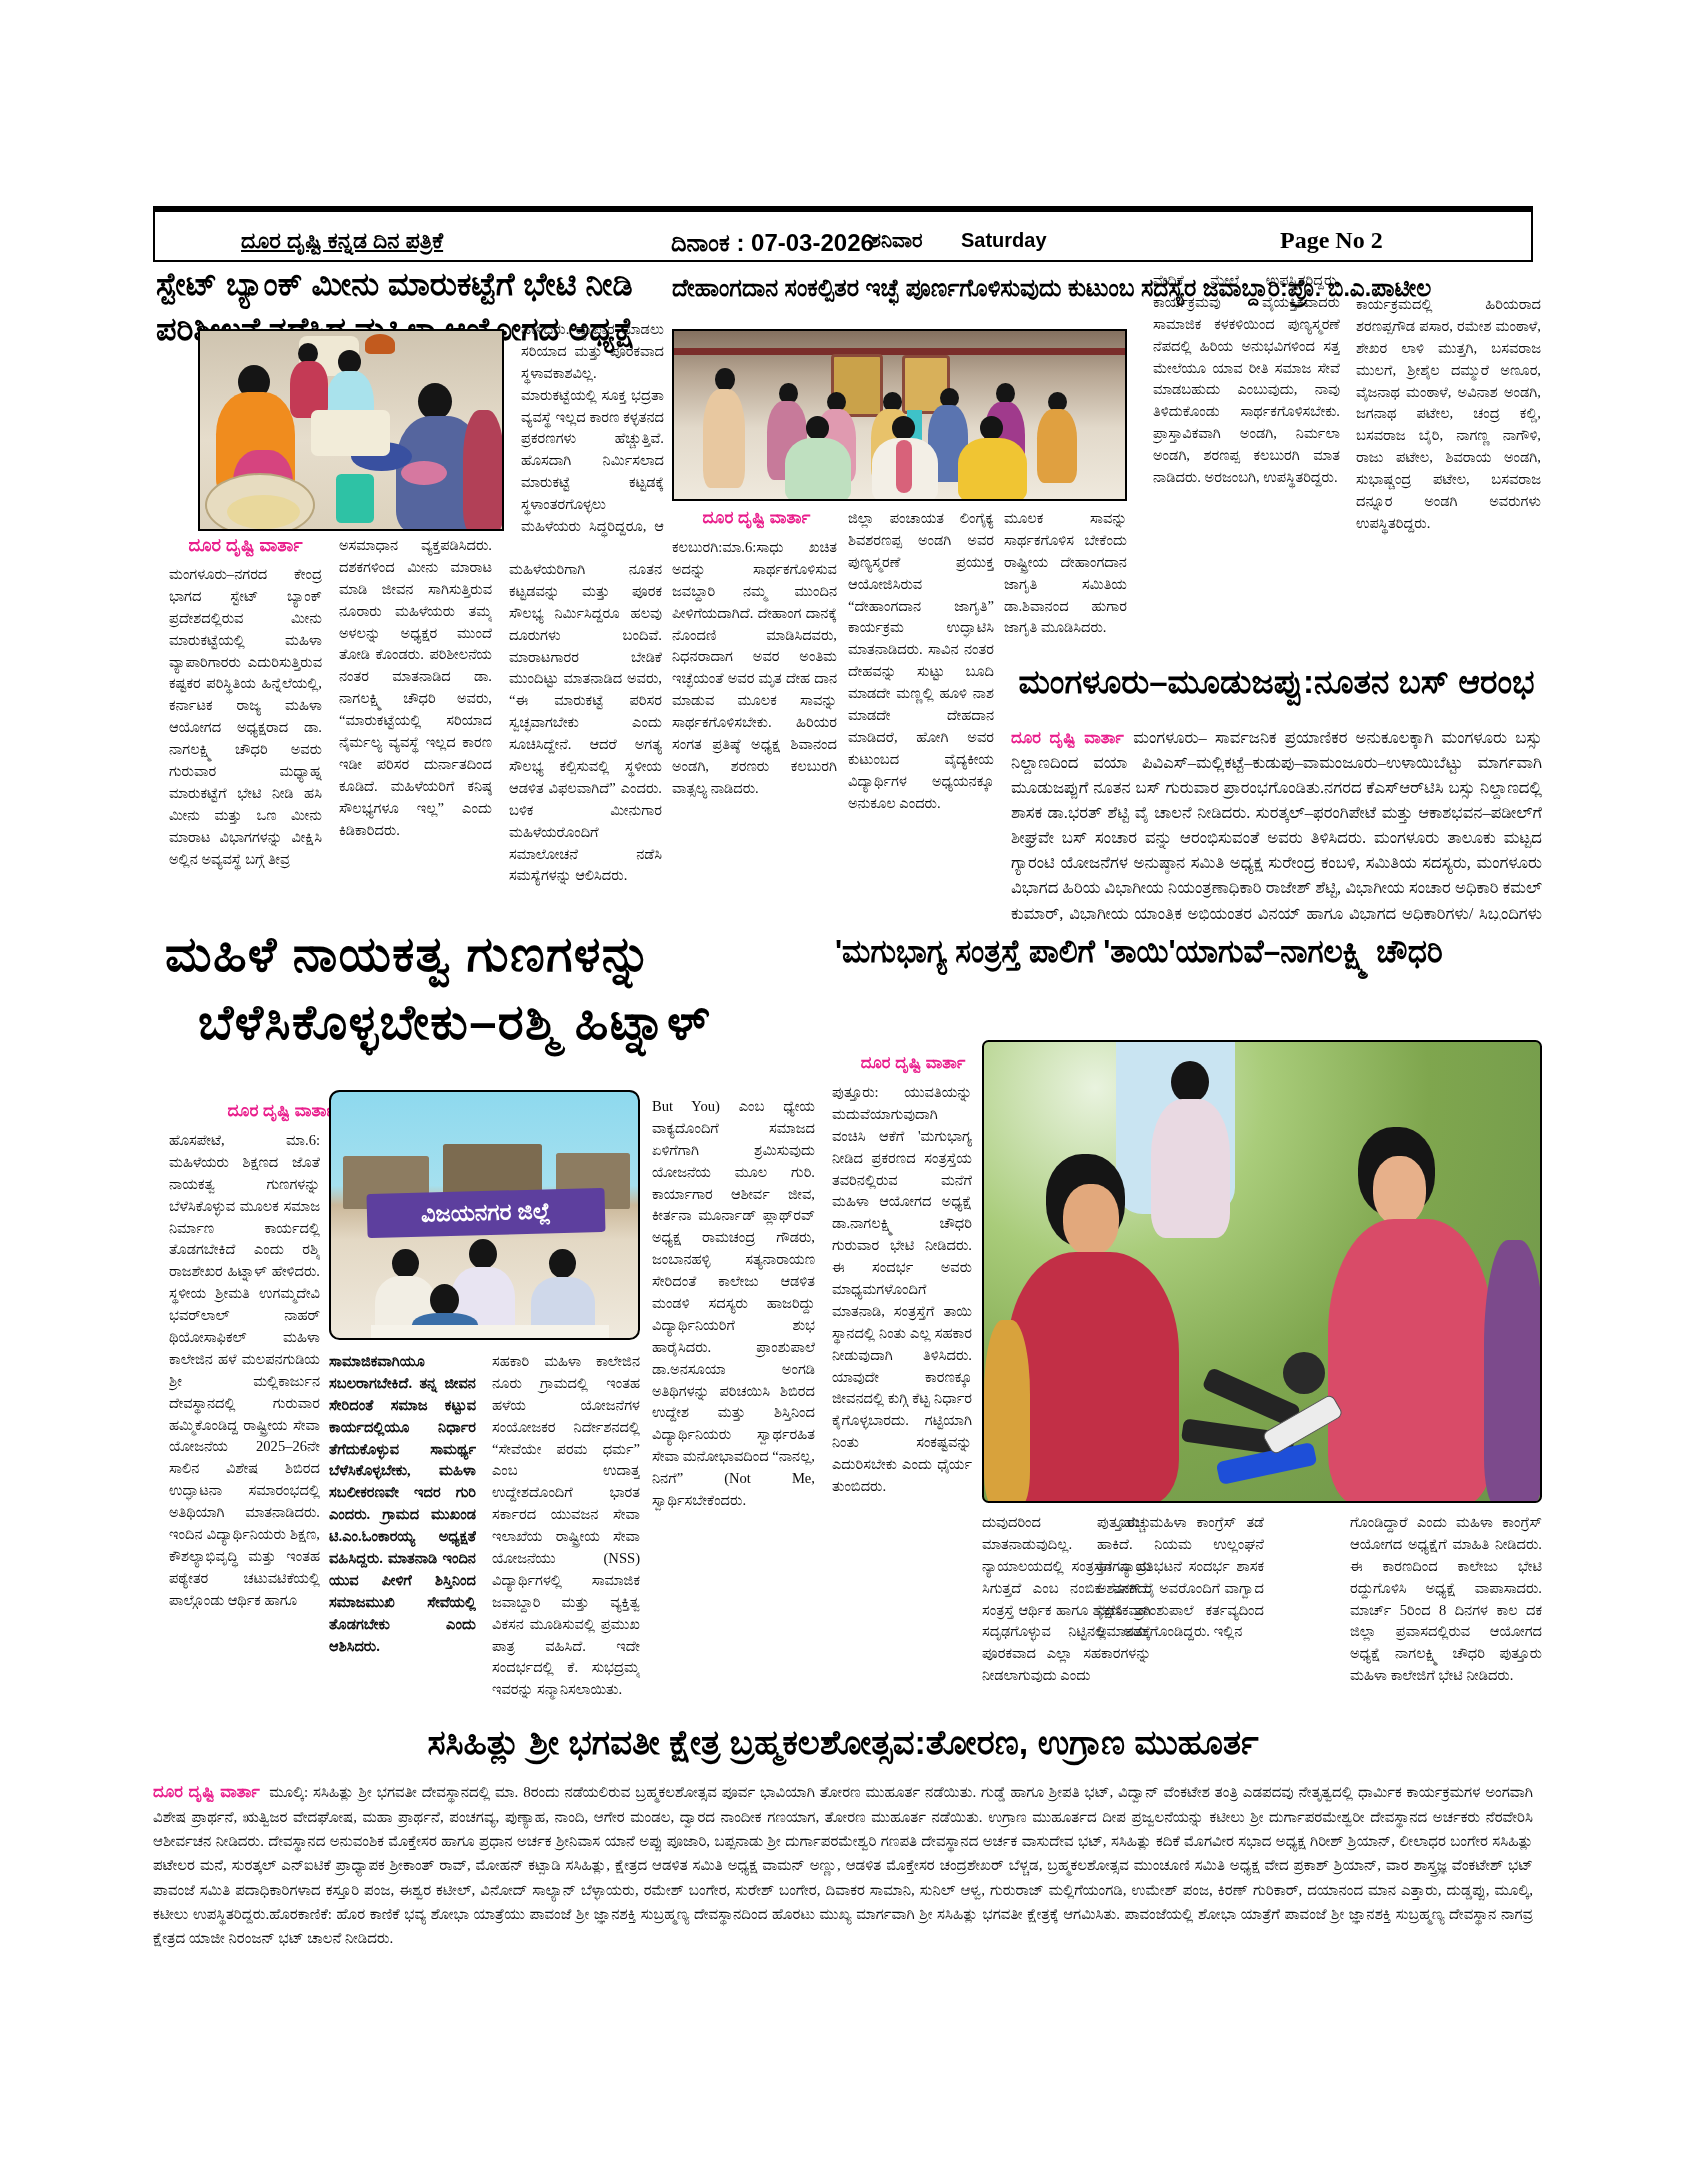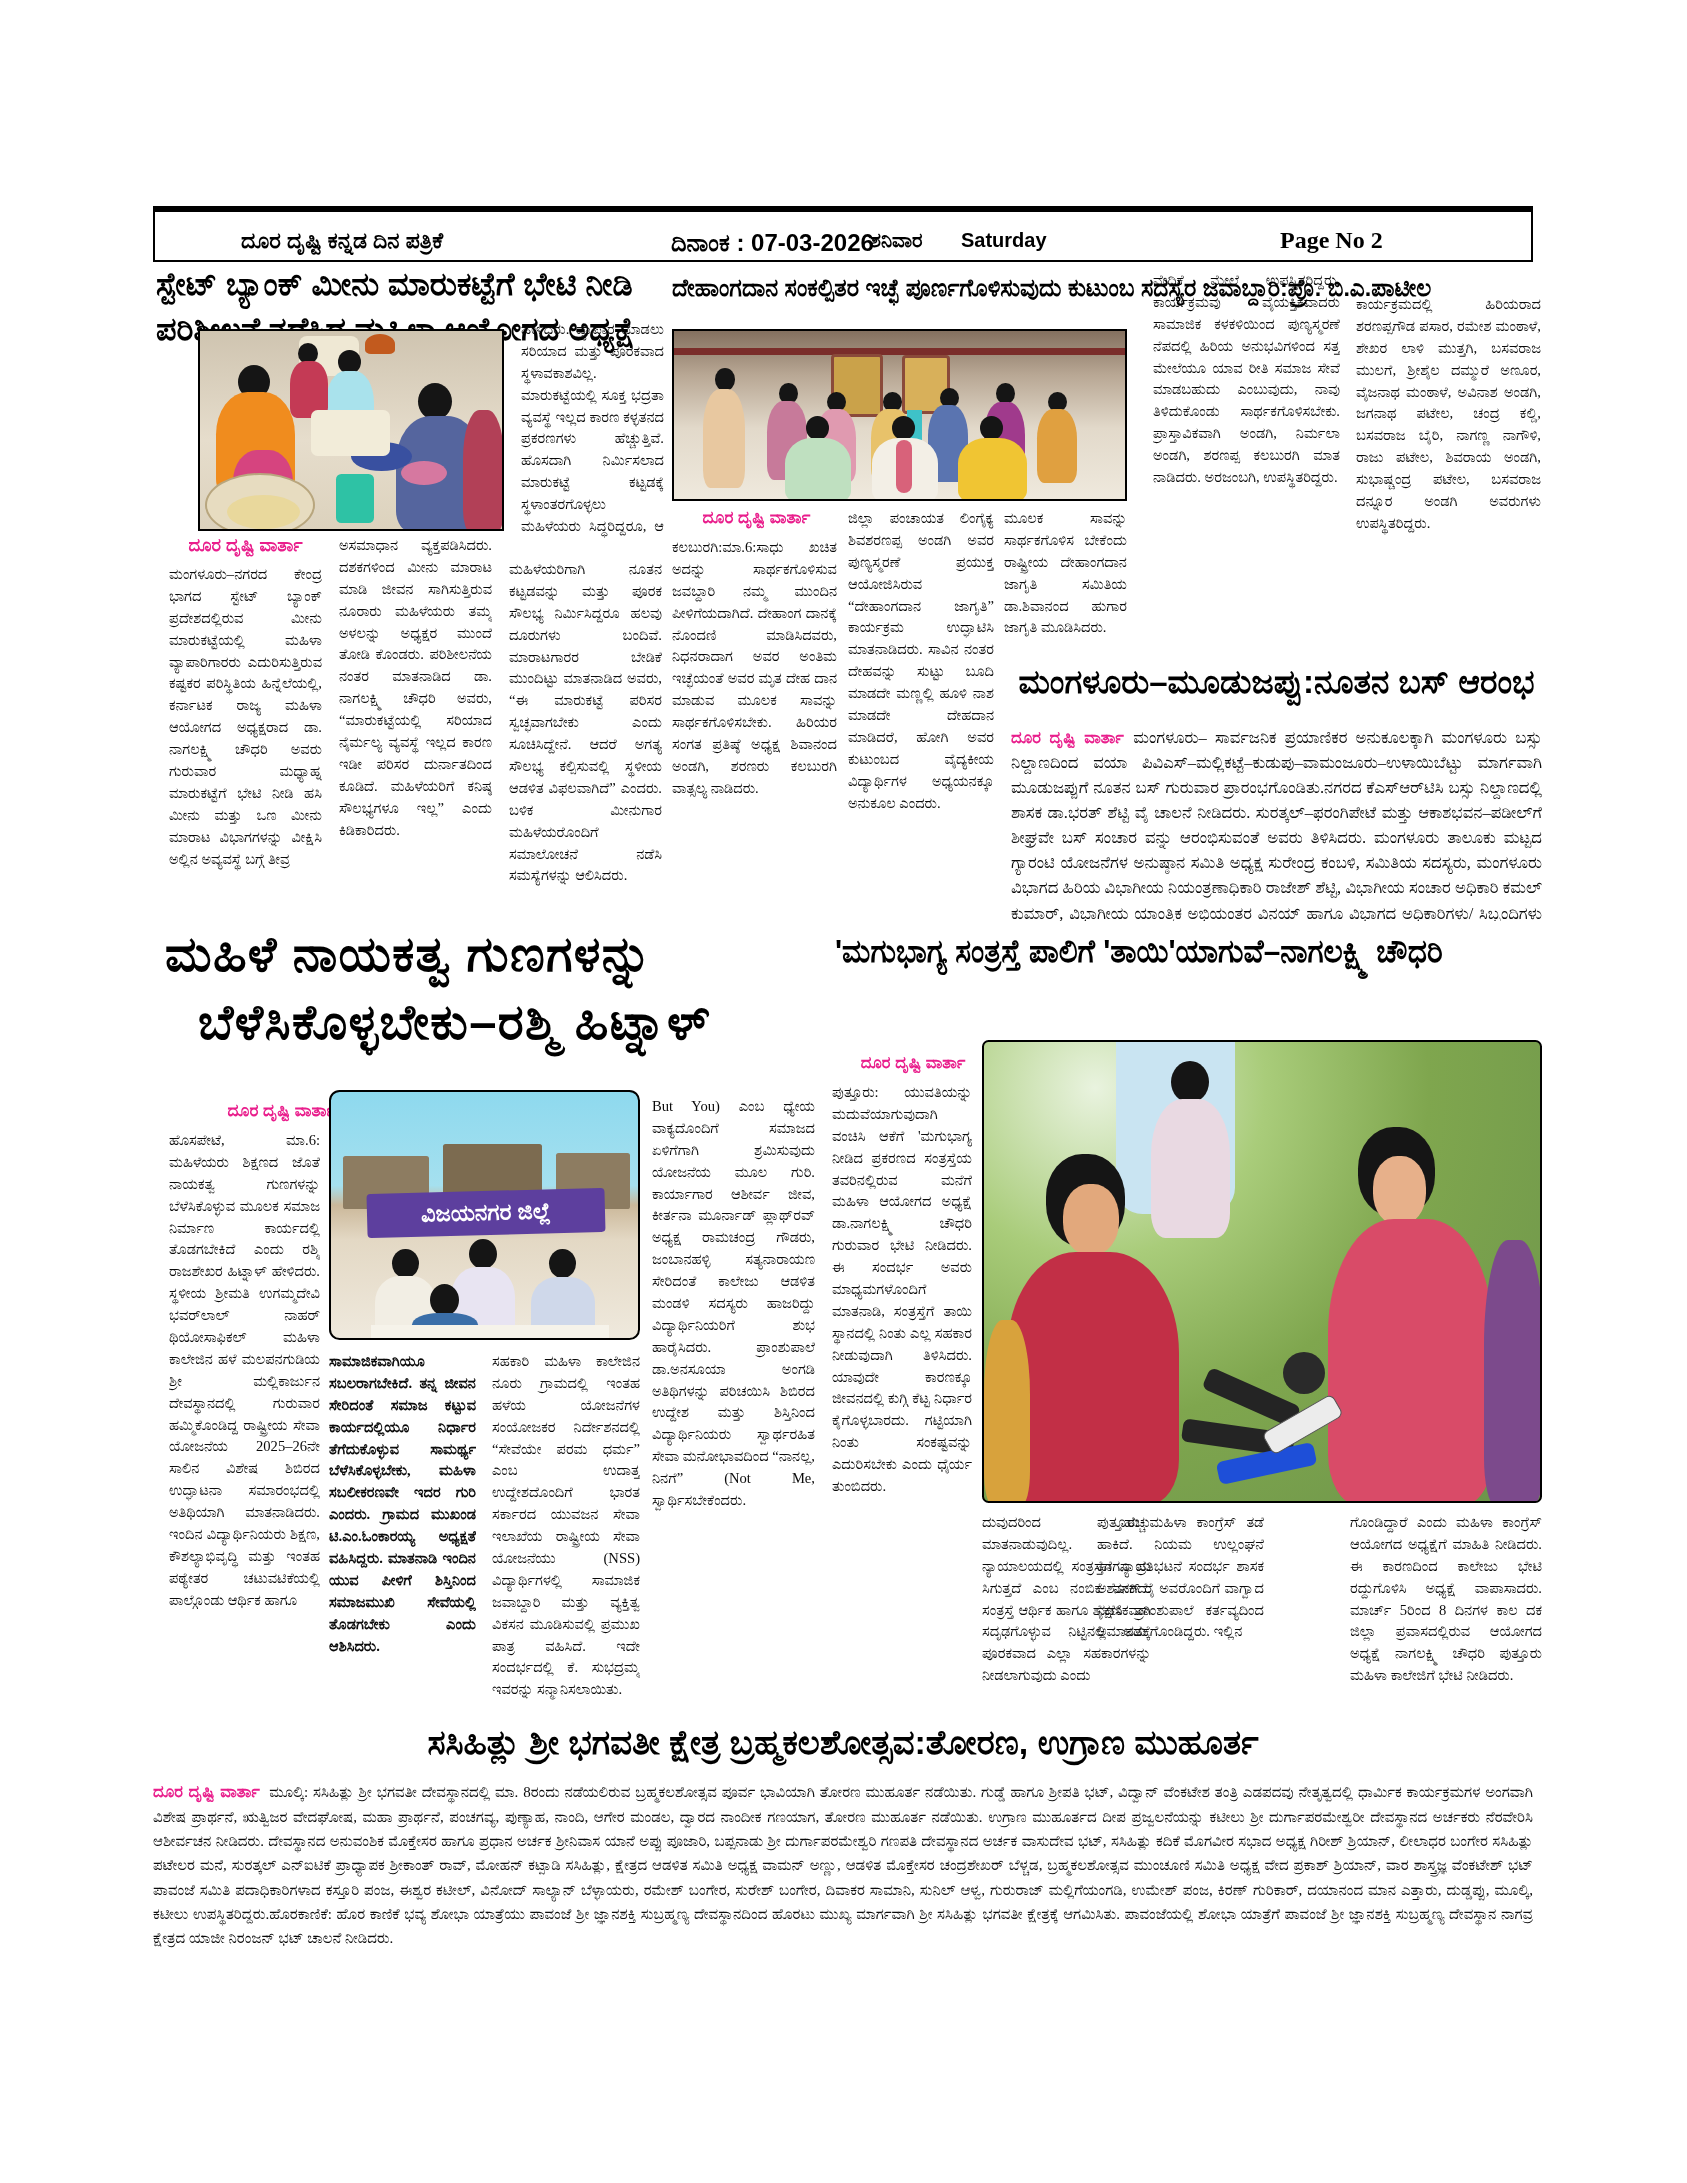--- a/index.html
+++ b/index.html
@@ -15,21 +15,21 @@
   .photo{position:absolute;border:2px solid #000;overflow:hidden;box-sizing:border-box;}
   .fig{position:absolute;border-radius:40% 40% 18% 18%;}
   .head{position:absolute;background:#151515;border-radius:50%;}
   .mic{position:absolute;background:#242424;border-radius:6.6px;}
   .rule{position:absolute;background:#000;}
 </style>
 </head>
 <body>
 
 <div class="mast">
-  <div class="t abs" style="left:86px;top:16px;">ದೂರ ದೃಷ್ಟಿ ಕನ್ನಡ ದಿನ ಪತ್ರಿಕೆ</div>
+  <div class="t abs" style="left:86px;top:16px;text-decoration:underline;">ದೂರ ದೃಷ್ಟಿ ಕನ್ನಡ ದಿನ ಪತ್ರಿಕೆ</div>
   <div class="t abs" style="left:516px;top:17px;font-size:24px;">ದಿನಾಂಕ : 07-03-2026</div>
   <div class="t abs" style="left:715px;top:17px;font-size:20px;">ಶನಿವಾರ</div>
   <div class="t abs" style="left:806px;top:17px;font-size:20px;">Saturday</div>
   <div class="abs" style="left:1125px;top:14.6px;font-size:24px;font-weight:bold;font-family:'Liberation Serif','DejaVu Serif',serif;">Page No  2</div>
 </div>
 
 <div class="headline" style="left:156px;top:266px;width:516px;font-size:32px;">ಸ್ಟೇಟ್ ಬ್ಯಾಂಕ್ ಮೀನು ಮಾರುಕಟ್ಟೆಗೆ ಭೇಟಿ ನೀಡಿ</div>
 <div class="headline" style="left:156px;top:311px;width:516px;font-size:32px;">ಪರಿಶೀಲನೆ ನಡೆಸಿದ ಮಹಿಳಾ ಆಯೋಗದ ಅಧ್ಯಕ್ಷೆ</div>
 
 <div class="photo" style="left:198px;top:329px;width:306px;height:202px;background:linear-gradient(180deg,#cfc4b0 0%,#e6ddcc 55%,#dcd2bd 100%);">

